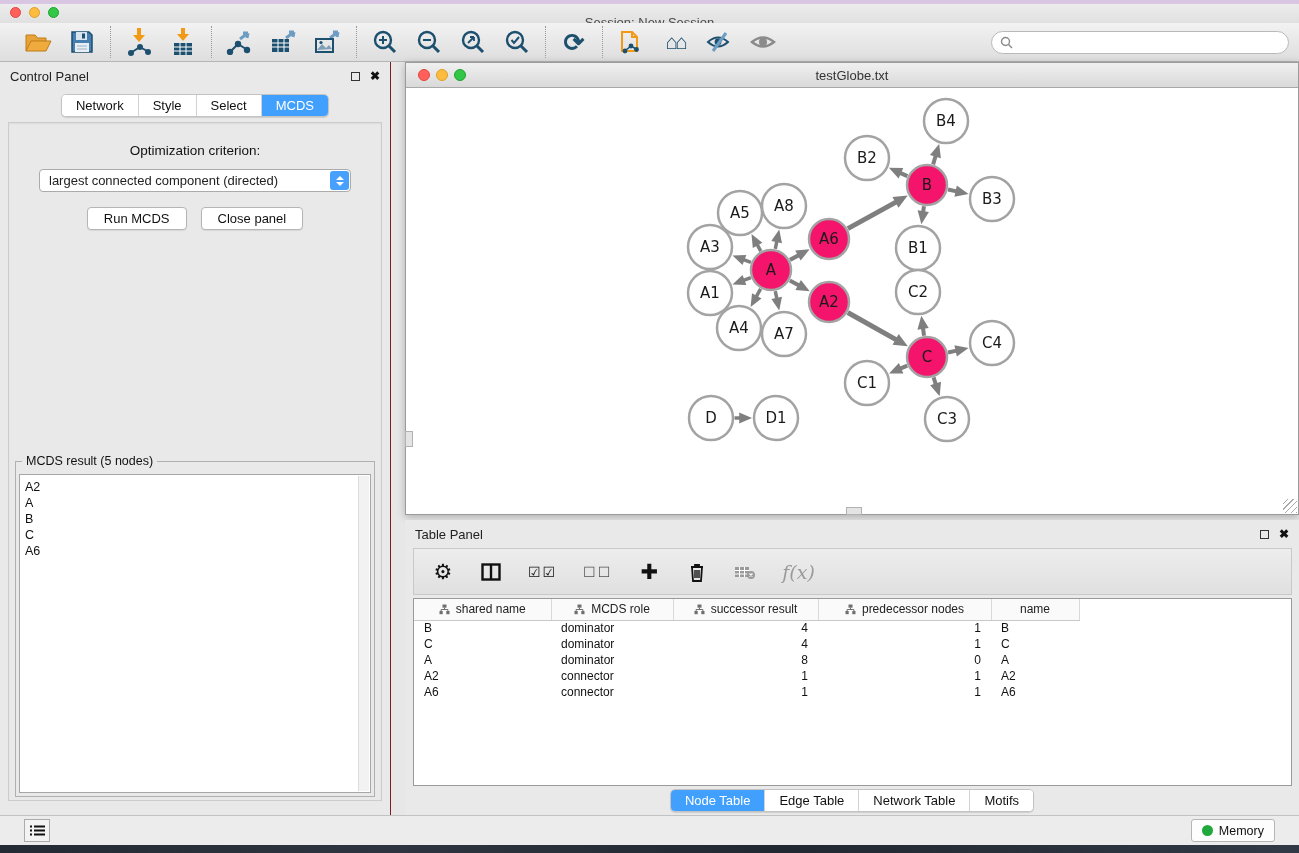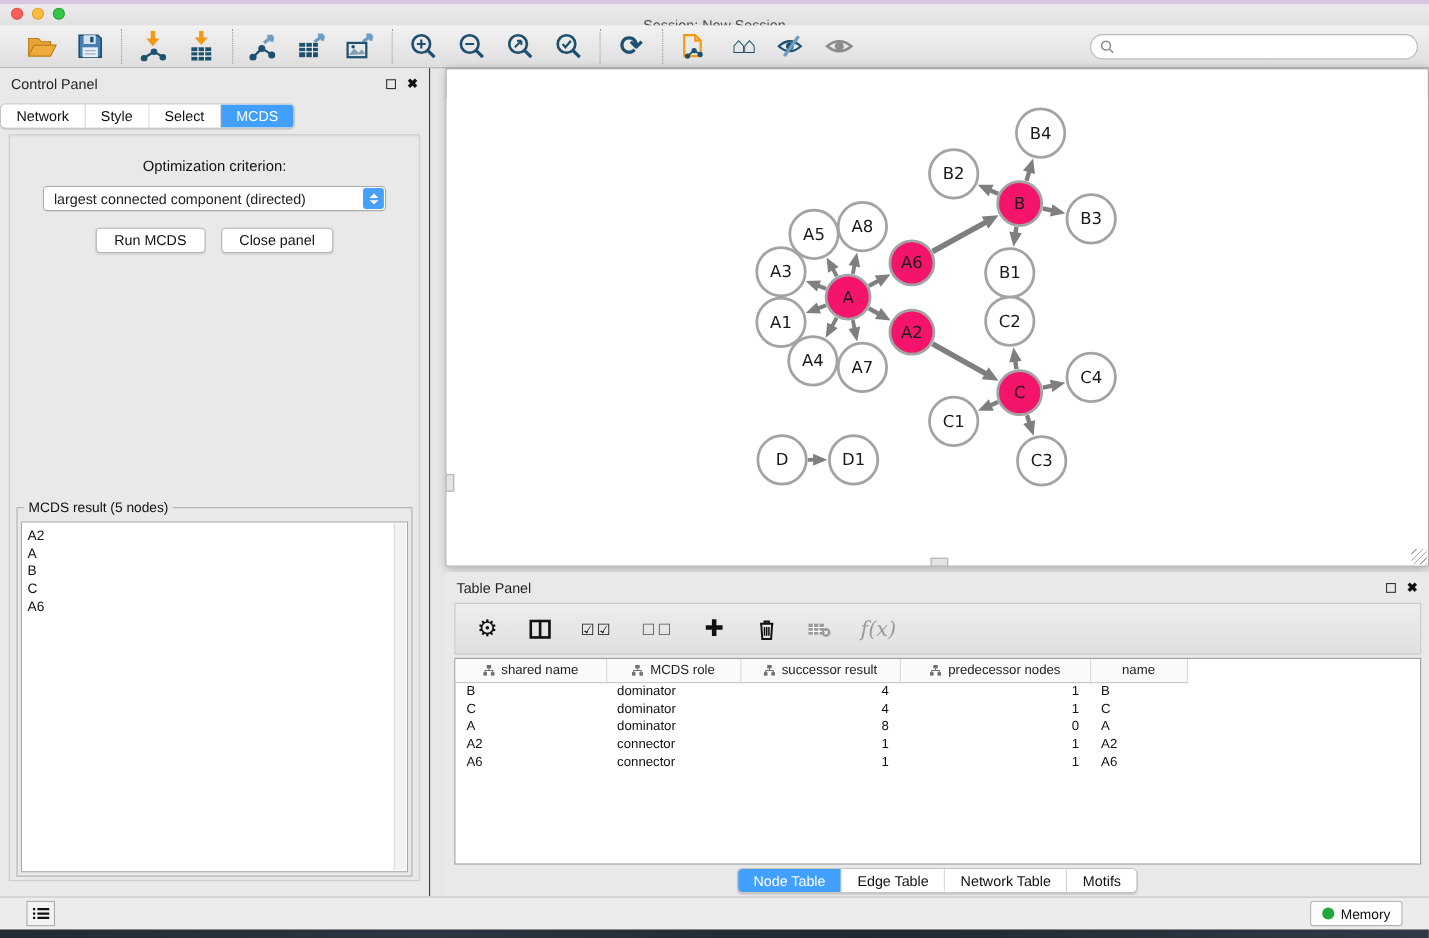--- a/index.html
+++ b/index.html
@@ -32,21 +32,21 @@
 
   
   .control-panel { position:absolute; left:0; top:62px; width:391px; height:753px;
                    background:#e9e9e9; border-right:1px solid #7f1d1d; }
   .panel-head { height:28px; display:flex; align-items:center; padding:0 10px; }
   .panel-head .ptitle { font-size:13px; color:#222; }
   .panel-icons { margin-left:auto; display:flex; gap:10px; align-items:center; }
   .float-ic { width:9px; height:9px; border:1.5px solid #333; display:inline-block; }
   .close-ic { font-size:12px; font-weight:bold; color:#111; line-height:1; }
 
-  .seg-tabs { display:flex; justify-content:flex-start; margin-top:4px; }
+  .seg-tabs { display:flex; justify-content:center; margin-top:4px; }
   .seg-wrap { display:flex; border-radius:5px; overflow:hidden; border:1px solid #c3c3c3; background:#fff;
               box-shadow:0 1px 1px rgba(0,0,0,.12); }
   .seg-tab { padding:3px 14px; font-size:13px; background:#fff; color:#111; border-right:1px solid #d2d2d2; cursor:default; }
   .seg-tab:last-child { border-right:none; }
   .seg-tab.selected { background:#41a0fd; color:#fff; }
 
   .cp-body { position:absolute; left:8px; right:8px; top:60px; bottom:14px;
              border:1px solid #cccccc; background:#e9e9e9; box-shadow:inset 0 1px 2px rgba(0,0,0,.06); }
   .opt-label { text-align:center; margin-top:20px; font-size:13.5px; color:#111; }
   .cp-select { margin:11px auto 0; width:312px; height:23px; background:#fff; border:1px solid #ababab;
@@ -303,20 +303,28 @@
           <div class="mcds-item">B</div>
           <div class="mcds-item">C</div>
           <div class="mcds-item">A6</div>
           <div class="mcds-scroll"></div>
       </div>
     </div>
   </div>
 </div>
 
 <div class="net-window">
+  <div class="net-titlebar">
+    <div class="lights">
+      <span class="light red"></span>
+      <span class="light yellow"></span>
+      <span class="light green"></span>
+    </div>
+    <span class="net-title">testGlobe.txt</span>
+  </div>
   <div class="net-canvas">
     <svg id="graph-svg" viewBox="0 0 892 426" preserveAspectRatio="xMinYMin meet">
         <line x1="344.88250834253347" y1="188.5852837397005" x2="337.49796285289773" y2="191.3696205636615" stroke="#7f7f7f" stroke-width="3.5"></line>
         <polygon points="326.456734873451,195.53270652312503 336.5196990096229,185.9406588901054 340.34762126896015,196.092974447478" fill="#7f7f7f"></polygon>
         <line x1="344.88250834253347" y1="173.4147162602995" x2="337.49796285289773" y2="170.6303794363385" stroke="#7f7f7f" stroke-width="3.5"></line>
         <polygon points="326.456734873451,166.46729347687497 340.34762126896015,165.907025552522 336.5196990096229,176.0593411098946" fill="#7f7f7f"></polygon>
         <line x1="354.6138371274063" y1="199.82492020657608" x2="350.2941688762258" y2="207.6543189118408" stroke="#7f7f7f" stroke-width="3.5"></line>
         <polygon points="344.593856229872,217.98613558335694 346.02723728329175,204.15804664252 355.52725515498247,209.39943581310797" fill="#7f7f7f"></polygon>
         <line x1="354.7279031414353" y1="162.1125960987682" x2="351.10423569937745" y2="155.4497237053069" stroke="#7f7f7f" stroke-width="3.5"></line>
         <polygon points="345.4665267258396,145.08361365718898 356.3477828167145,153.7362947957031 346.8162324758603,158.92012041967644" fill="#7f7f7f"></polygon>

